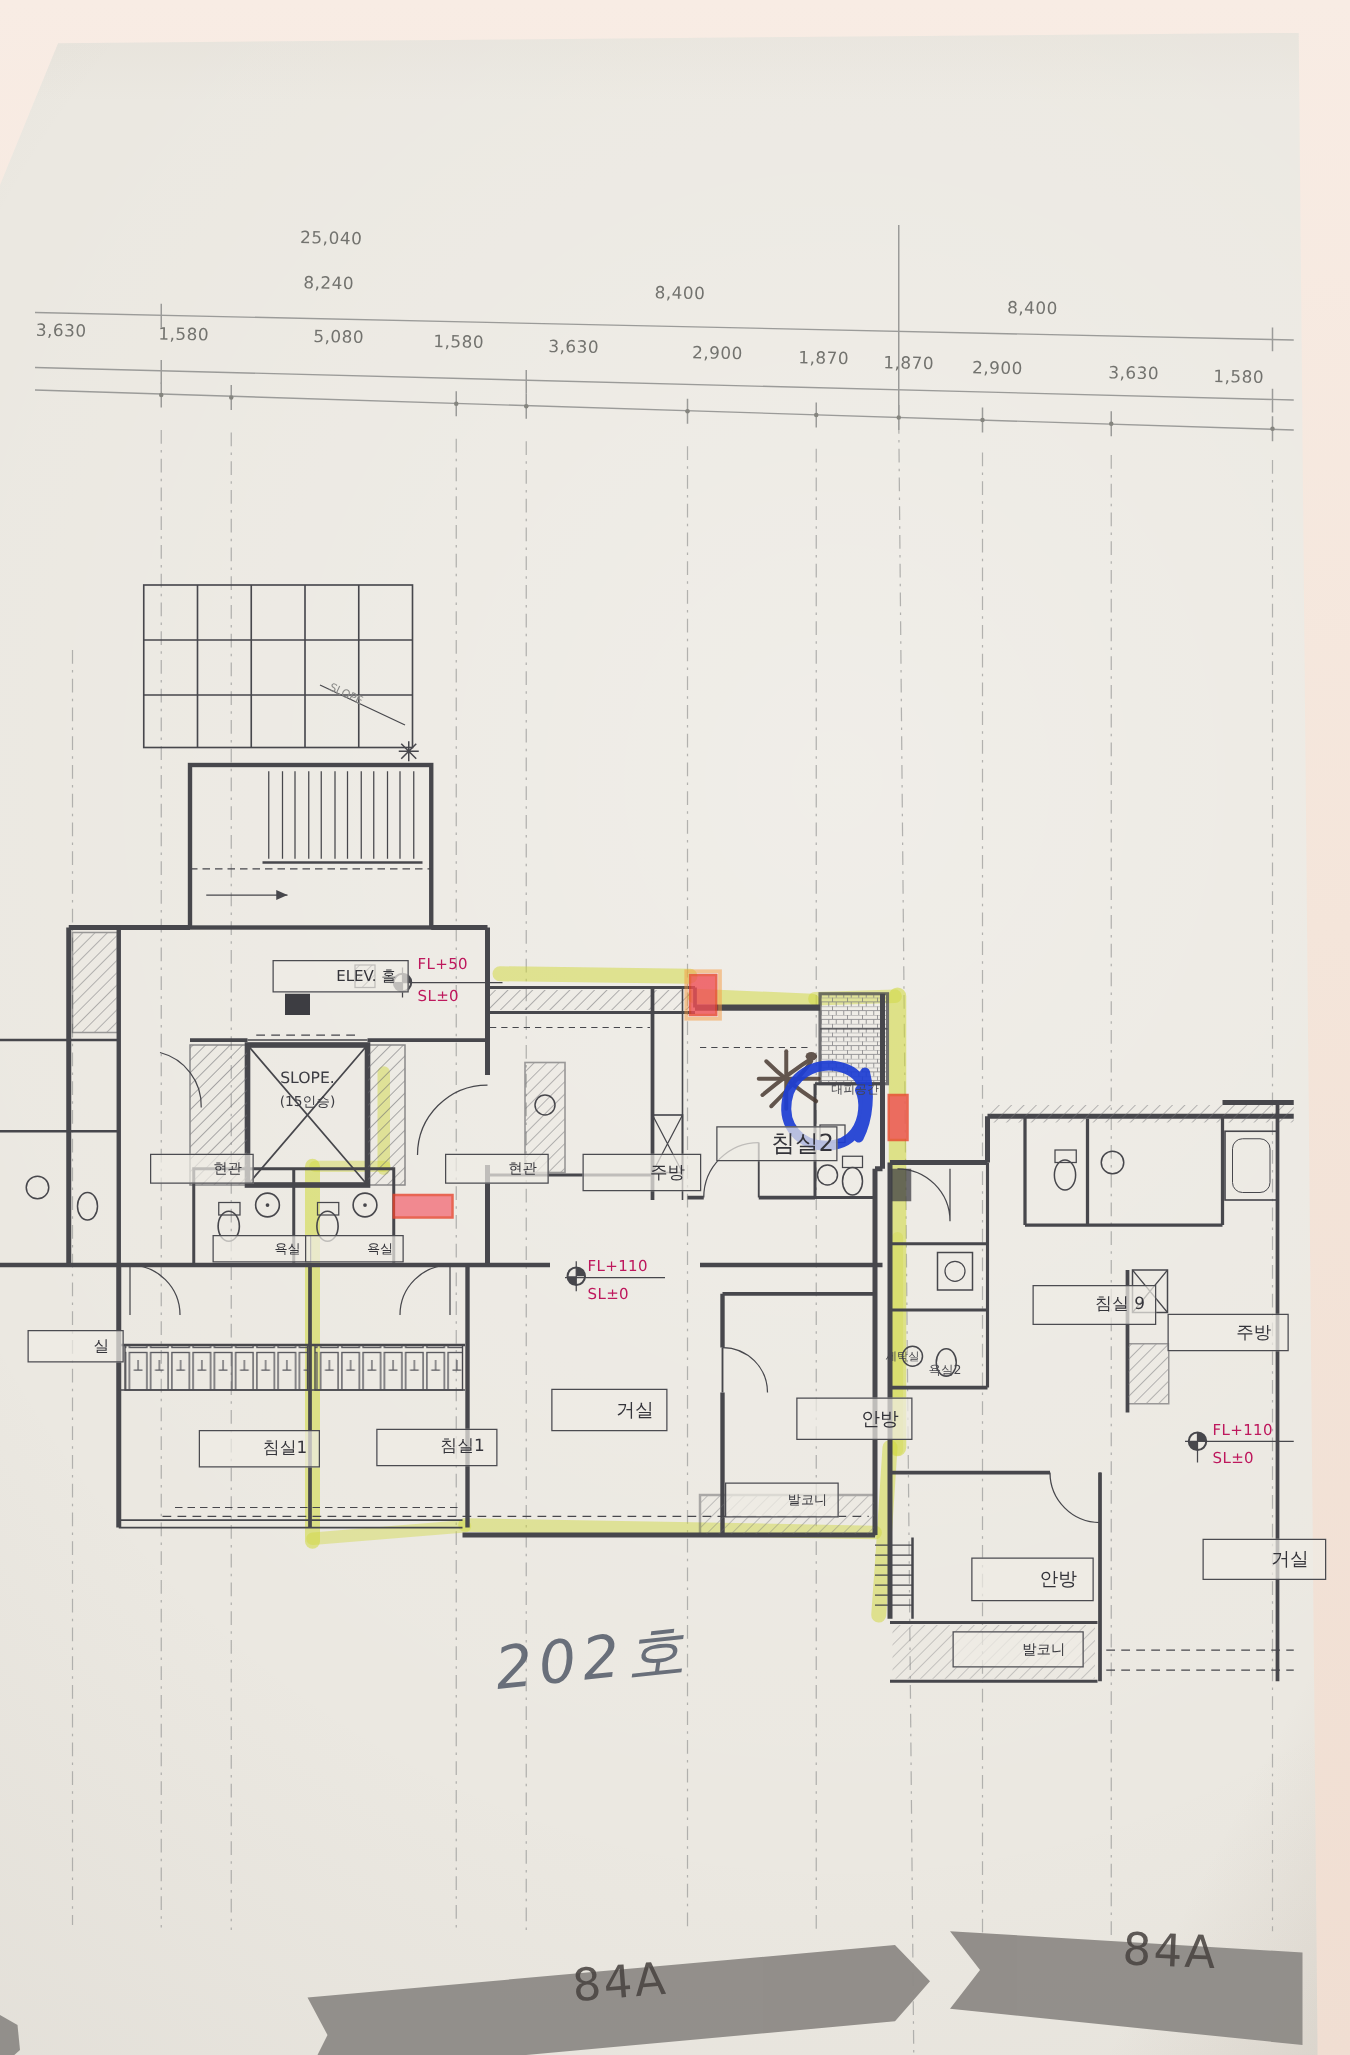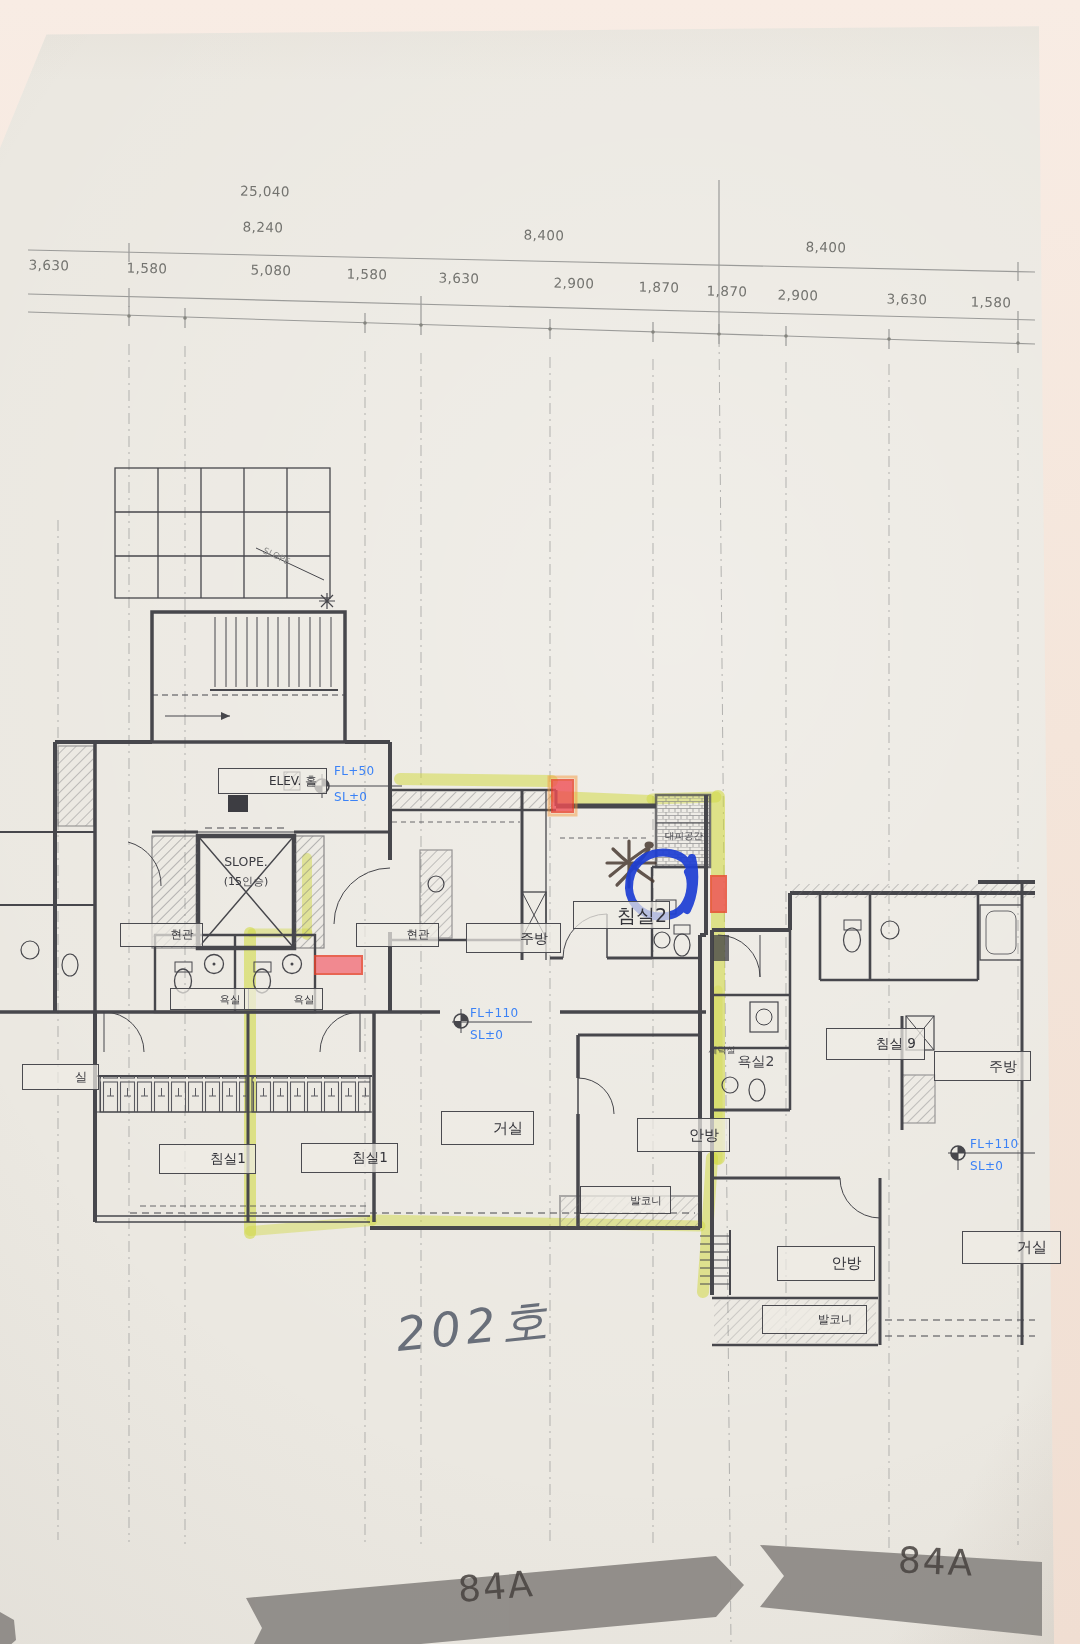--- a/index.html
+++ b/index.html
@@ -16,22 +16,22 @@
       linear-gradient(118deg, rgba(0,0,0,0) 90%, rgba(150,128,110,.16) 100%),
       linear-gradient(to bottom, rgba(165,140,120,.07), rgba(0,0,0,0) 5%),
       #ebe8e1;
   }
   svg{position:absolute;left:0;top:0;}
   .lbl{position:absolute;display:flex;align-items:center;justify-content:center;
        color:#34343a;line-height:1;white-space:nowrap;}
   .box{border:1.6px solid #4b4b50;background:rgba(238,236,229,.72);padding-left:41px;}
   .dim{position:absolute;width:50px;text-align:center;font-size:13.5px;color:#73736f;
        letter-spacing:.4px;transform:rotate(1.3deg);}
-  .lvl{position:absolute;font-size:12px;color:#3b82f6;letter-spacing:.3px;}
-  .small{font-size:9.5px;color:#46464c;}
+  .lvl{position:absolute;font-size:12px;color:#be185d;letter-spacing:.3px;}
+  .small{font-size:9.5px;color:#46464c;margin-top:36px;}
   .banner-txt{position:absolute;font-size:36px;color:#4a4542;letter-spacing:2px;opacity:.88;}
   #hand{position:absolute;left:396px;top:1296px;font-size:47px;font-style:italic;
         color:#535a68;transform:rotate(-6deg);letter-spacing:5px;opacity:.85;}
 </style>
 </head>
 <body>
 
 <div id="paper"></div>
 
 <svg width="1080" height="1644" viewBox="0 0 1080 1644">
@@ -316,21 +316,21 @@
   <div class="lvl" style="left:470px;top:1006px">FL+110</div>
   <div class="lvl" style="left:470px;top:1028px">SL±0</div>
   <div class="lbl box" style="left:441px;top:1111px;width:50px;height:32px;font-size:15px">거실</div>
   <div class="lbl box" style="left:637px;top:1118px;width:50px;height:32px;font-size:15px">안방</div>
   <div class="lbl box" style="left:159px;top:1144px;width:54px;height:28px;font-size:13.5px">침실1</div>
   <div class="lbl box" style="left:301px;top:1143px;width:54px;height:28px;font-size:13.5px">침실1</div>
   <div class="lbl box" style="left:580px;top:1186px;width:48px;height:26px;font-size:10.5px">발코니</div>
   <div class="lbl box" style="left:22px;top:1064px;width:34px;height:24px;font-size:12.5px">실</div>
 
   <div class="lbl small" style="left:700px;top:1043px;width:44px;height:14px;font-size:9px">세탁실</div>
-  <div class="lbl small" style="left:736px;top:1054px;width:40px;height:14px;font-size:14px">욕실2</div>
+  <div class="lbl small" style="left:736px;top:1054px;width:40px;height:14px;font-size:10px">욕실2</div>
   <div class="lbl box" style="left:826px;top:1028px;width:56px;height:30px;font-size:13.5px">침실 9</div>
   <div class="lbl box" style="left:934px;top:1051px;width:54px;height:28px;font-size:14px">주방</div>
   <div class="lvl" style="left:970px;top:1137px">FL+110</div>
   <div class="lvl" style="left:970px;top:1159px">SL±0</div>
   <div class="lbl box" style="left:777px;top:1246px;width:55px;height:33px;font-size:15px">안방</div>
   <div class="lbl box" style="left:962px;top:1231px;width:56px;height:31px;font-size:15px">거실</div>
   <div class="lbl box" style="left:762px;top:1305px;width:62px;height:27px;font-size:11.5px">발코니</div>
 </div>
 
 <div class="banner-txt" style="left:458px;top:1566px;transform:rotate(-4.5deg)">84A</div>

